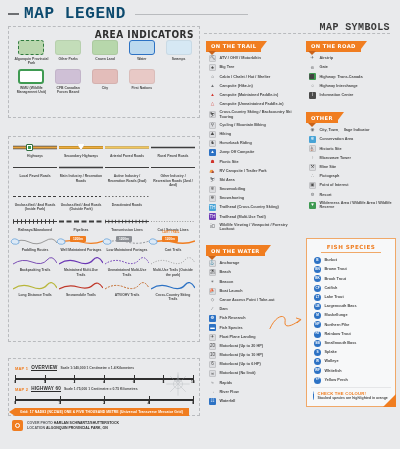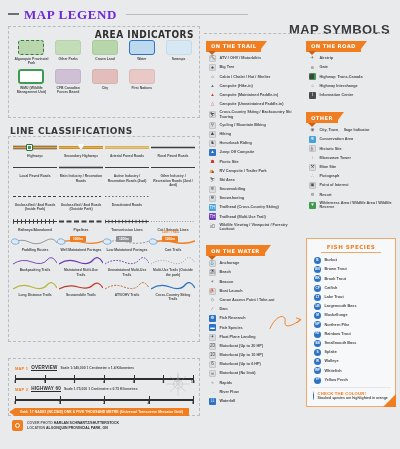--- a/index.html
+++ b/index.html
@@ -19,22 +19,22 @@
     font-weight:bold;
     letter-spacing:.5px;
     color:#2f2f2f;
     text-transform:uppercase;
   }
   .dashed { border:1px dashed #b9bbbe; }
 
   
   .hdr { position:absolute; left:8px; top:6px; width:240px; height:16px; display:flex; align-items:center; gap:5px; }
   .hdr .dash { width:11px; height:2px; background:#6d6f72; }
-  .hdr h1 { font-size:13px; line-height:13px; font-weight:bold; letter-spacing:.6px;
-            font-family:Liberation Serif, serif; color:#6d28d9; text-transform:uppercase; }
+  .hdr h1 { font-size:16px; line-height:13px; font-weight:bold; letter-spacing:.6px;
+            font-family:Liberation Mono, monospace; color:#0c4a6e; text-transform:uppercase; }
   .hdr .rule { flex:1; height:1px; background:#b9bbbe; margin-left:4px; }
 
   
   .area-wrap { position:absolute; left:8px; top:26px; width:192px; height:92px; padding:4px; }
   .area-hd { position:absolute; right:5px; top:2px; font-size:10px; font-weight:bold; letter-spacing:.5px; }
   .area-grid { position:absolute; left:4px; top:13px; width:184px;
                display:grid; grid-template-columns:repeat(5,1fr); row-gap:3px; }
   .ai { display:flex; flex-direction:column; align-items:center; }
   .ai .sw { width:26px; height:15px; border-radius:3px; }
   .ai .cap { margin-top:2px; font-size:3.4px; line-height:4.4px; text-align:center; color:#4a4a4a; font-weight:bold; width:34px; }
@@ -81,22 +81,22 @@
   .compass { position:absolute; right:8px; top:12px; width:26px; height:26px; opacity:.45; }
 
   
   .credit { position:absolute; left:12px; top:420px; display:flex; gap:4px; align-items:center; }
   .credit .dot { width:11px; height:11px; border-radius:2px; background:#f07d20; display:flex; align-items:center; justify-content:center; }
   .credit .dot span { width:5px; height:5px; border:1.2px solid #fff; border-radius:50%; }
   .credit .lines div { font-size:3.5px; line-height:5px; color:#55585c; font-weight:bold; }
   .credit .lines b { color:#2b2b2b; }
 
   
-  .ms-title { position:absolute; right:10px; top:22px; font-size:13px; font-weight:bold; letter-spacing:.4px;
-              font-family:Liberation Sans, sans-serif; text-transform:uppercase; }
+  .ms-title { position:absolute; right:10px; top:22px; font-size:10px; font-weight:bold; letter-spacing:.4px;
+              font-family:Liberation Mono, monospace; text-transform:uppercase; }
   .ms-rule { position:absolute; right:10px; top:33px; width:186px; height:1px; border-top:1px dashed #b9bbbe; }
 
   .col { position:absolute; }
   .colA { left:206px; top:34px;  width:96px; }
   .colB { left:306px; top:34px;  width:92px; }
 
   .banner { position:relative; display:inline-block; background:#f07d20; color:#fff;
             font-size:5.2px; font-weight:bold; letter-spacing:.4px; padding:2.5px 11px 2.5px 5px;
             text-transform:uppercase; font-family:"DejaVu Sans","Liberation Sans",sans-serif; }
   .banner::after { content:""; position:absolute; right:0; top:0; width:0; height:100%;
@@ -181,21 +181,20 @@
           <div class="cap">City</div>
         </div>
         <div class="ai">
           <div class="sw" style="background:#e8c9c6;border:.5px solid rgba(0,0,0,.06);"></div>
           <div class="cap">First Nations</div>
         </div>
         <div></div>
       </div>
   </div>
 
-  <div class="lc-title">LINE CLASSIFICATIONS</div>
   <div class="lc-wrap dashed">
     <div class="lc-grid" id="lcRoads">
         <div class="lc">
           <div class="linebox">
             <svg width="44" height="9" viewBox="0 0 44 9">
               <line x1="0" y1="4.5" x2="44" y2="4.5" stroke="#4a4a4a" stroke-width="3.4"></line>
               <line x1="0" y1="4.5" x2="44" y2="4.5" stroke="#e8a33d" stroke-width="1.8"></line>
             </svg>
             <span class="shield" style="left:13px">
               <i></i>

